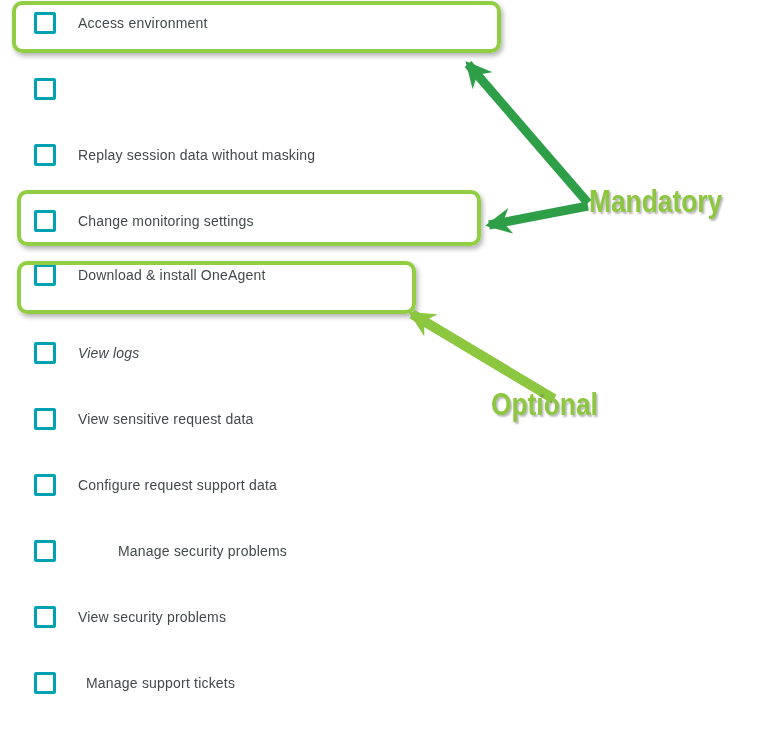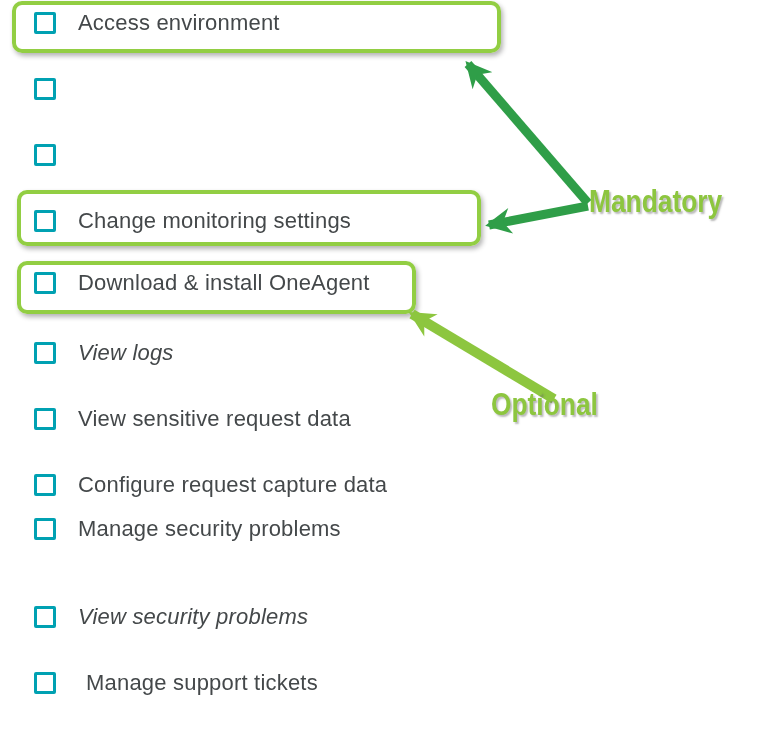--- a/index.html
+++ b/index.html
@@ -28,21 +28,21 @@
     height: 22px;
     box-sizing: border-box;
     border: 3px solid #00a1b2;
     border-radius: 2px;
     background: #ffffff;
     flex: 0 0 auto;
     cursor: pointer;
   }
   .row .label {
     margin-left: 22px;
-    font-size: 22px;
+    font-size: 14px;
     color: #44484a;
     white-space: nowrap;
     letter-spacing: 0.2px;
   }
   
   .hlbox {
     position: absolute;
     box-sizing: border-box;
     border: 4px solid #92ce43;
     border-radius: 10px;
@@ -86,53 +86,54 @@
     <div class="checkbox" aria-label="Access environment" aria-checked="false"></div>
     <div class="label">Access environment</div>
   </div>
 
   <div class="row" style="top: 77px;">
     <div class="checkbox" aria-label="Replay session data" aria-checked="false"></div>
   </div>
 
   <div class="row" style="top: 143px;">
     <div class="checkbox" aria-label="Replay session data without masking" aria-checked="false"></div>
+    <div class="label">Replay session data without masking</div>
   </div>
 
   <div class="row" style="top: 209px; justify-content: space-between;">
     <div class="checkbox" aria-label="Change monitoring settings" aria-checked="false"></div>
     <div class="label">Change monitoring settings</div>
   </div>
 
-  <div class="row" style="top: 271px;">
+  <div class="row" style="top: 263px;">
     <div class="checkbox" aria-label="Download &amp; install OneAgent" aria-checked="false"></div>
     <div class="label">Download &amp; install OneAgent</div>
   </div>
 
   <div class="row" style="top: 341px; font-style: italic;">
     <div class="checkbox" aria-label="View logs" aria-checked="false"></div>
     <div class="label">View logs</div>
   </div>
 
   <div class="row" style="top: 407px;">
     <div class="checkbox" aria-label="View sensitive request data" aria-checked="false"></div>
     <div class="label">View sensitive request data</div>
   </div>
 
   <div class="row" style="top: 473px;">
     <div class="checkbox" aria-label="Configure request capture data" aria-checked="false"></div>
-    <div class="label">Configure request capture data</div>
+    <div class="label">Configure request support data</div>
   </div>
 
-  <div class="row" style="top: 517px;">
+  <div class="row" style="top: 539px; gap: 40px;">
     <div class="checkbox" aria-label="Manage security problems" aria-checked="false"></div>
     <div class="label">Manage security problems</div>
   </div>
 
-  <div class="row" style="top: 605px; font-style: italic;">
+  <div class="row" style="top: 605px;">
     <div class="checkbox" aria-label="View security problems" aria-checked="false"></div>
     <div class="label">View security problems</div>
   </div>
 
   <div class="row" style="top: 671px; gap: 8px;">
     <div class="checkbox" aria-label="Manage support tickets" aria-checked="false"></div>
     <div class="label">Manage support tickets</div>
   </div>
 </div>
 

